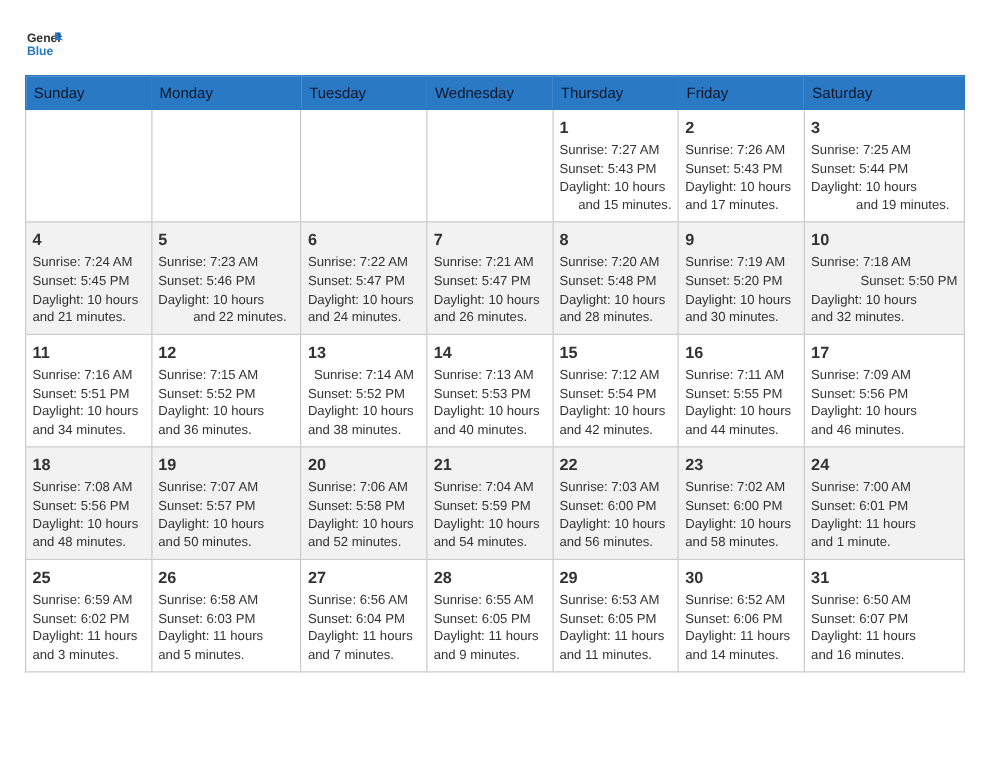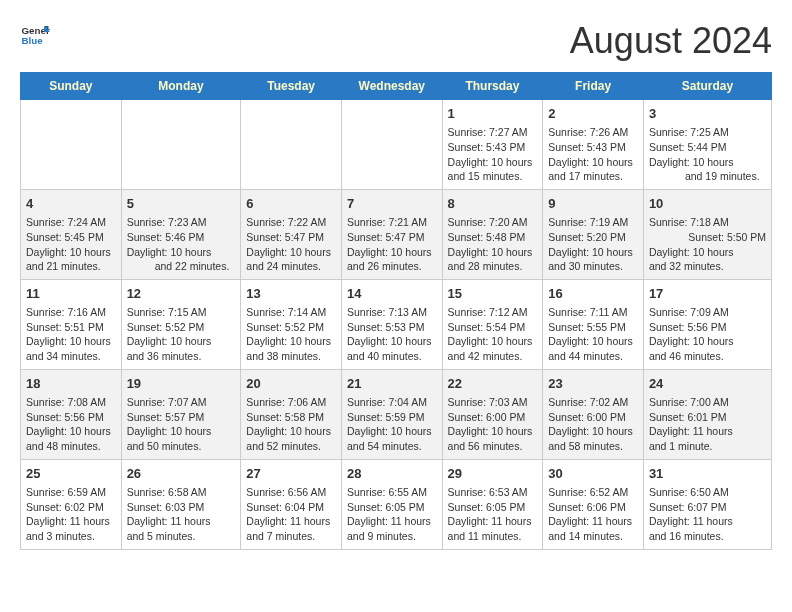--- a/index.html
+++ b/index.html
@@ -38,25 +38,25 @@
       font-weight: normal;
       color: #555;
     }
     table {
       width: 100%;
       border-collapse: collapse;
       font-size: 11px;
     }
     thead tr th {
       background-color: #2979c5;
-      color: #fef9c3;
-      text-align: center;
+      color: #0f172a;
+      text-align: left;
       padding: 6px 6px;
       font-size: 12px;
-      font-weight: bold;
+      font-weight: normal;
       border: 1px solid #2979c5;
     }
     tbody tr td {
       border: 1px solid #ccc;
       vertical-align: top;
       padding: 5px 5px;
       min-height: 80px;
       height: 88px;
       color: #333;
       font-size: 10.5px;
@@ -90,21 +90,20 @@
 <div class="header">
   <div class="logo">
     <svg class="logo-icon" viewBox="0 0 40 40" xmlns="http://www.w3.org/2000/svg">
       <text x="2" y="18" font-size="13" font-weight="bold" fill="#333">General</text>
       <text x="2" y="32" font-size="13" font-weight="bold" fill="#2979c5">Blue</text>
       <polygon points="32,8 40,16 32,16" fill="#2979c5"></polygon>
       <polygon points="32,8 38,8 38,14" fill="#1a5fa0"></polygon>
     </svg>
   </div>
   <div class="title-block">
-    <h1>August 2024</h1>
   </div>
 </div>
 
 <table>
   <thead>
     <tr>
     <th>Sunday</th>
         <th>Monday</th>
         <th>Tuesday</th>
         <th>Wednesday</th>
@@ -117,21 +116,21 @@
   <tr class="row-white">
         <td class="empty"></td>
         <td class="empty"></td>
         <td class="empty"></td>
         <td class="empty"></td>
         <td>
           <span class="day-num">1</span>
           <span style="display: block;">Sunrise: 7:27 AM</span>
           <span style="display: block;">Sunset: 5:43 PM</span>
           <span style="display: block;">Daylight: 10 hours</span>
-          <span style="display: block;">and 15 minutes.</span>
+          <span style="display: block; text-align: right;">and 15 minutes.</span>
         </td>
         <td>
           <span class="day-num">2</span>
           <span style="display: block;">Sunrise: 7:26 AM</span>
           <span style="display: block;">Sunset: 5:43 PM</span>
           <span style="display: block;">Daylight: 10 hours</span>
           <span style="display: block;">and 17 minutes.</span>
         </td>
         <td>
           <span class="day-num">3</span>
@@ -202,21 +201,21 @@
         </td>
         <td>
           <span class="day-num">12</span>
           <span style="display: block;">Sunrise: 7:15 AM</span>
           <span style="display: block;">Sunset: 5:52 PM</span>
           <span style="display: block;">Daylight: 10 hours</span>
           <span style="display: block;">and 36 minutes.</span>
         </td>
         <td>
           <span class="day-num">13</span>
-          <span style="display: block;">Sunrise: 7:14 AM</span>
+          <span style="display: block; text-align: center;">Sunrise: 7:14 AM</span>
           <span style="display: block;">Sunset: 5:52 PM</span>
           <span style="display: block;">Daylight: 10 hours</span>
           <span style="display: block;">and 38 minutes.</span>
         </td>
         <td>
           <span class="day-num">14</span>
           <span style="display: block;">Sunrise: 7:13 AM</span>
           <span style="display: block;">Sunset: 5:53 PM</span>
           <span style="display: block;">Daylight: 10 hours</span>
           <span style="display: block;">and 40 minutes.</span>

